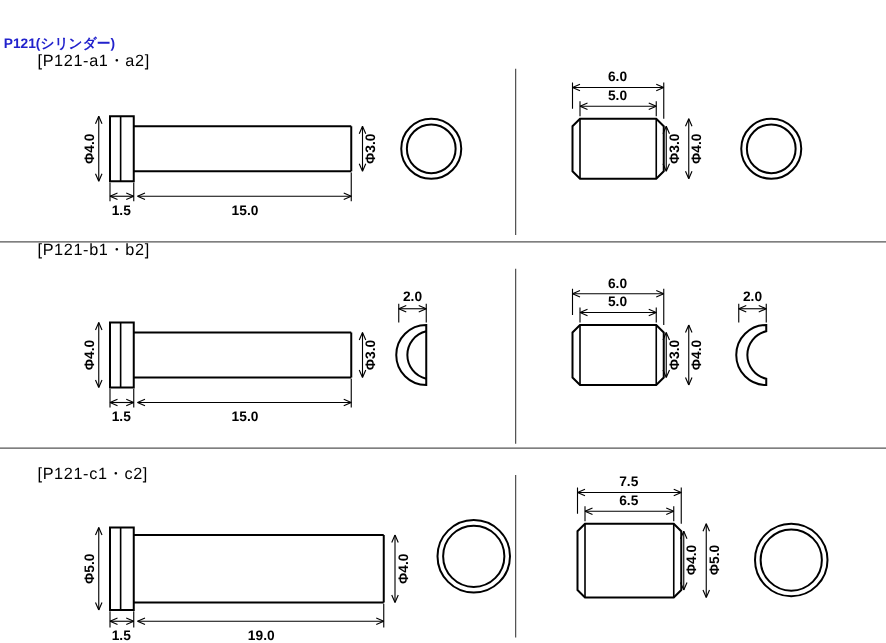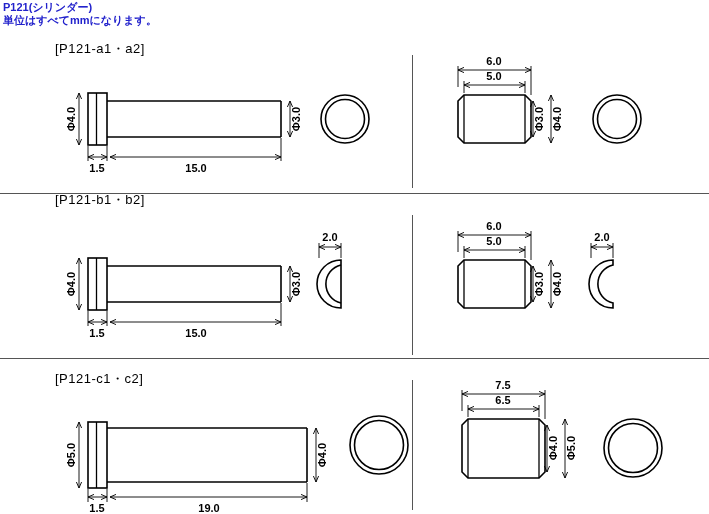--- a/index.html
+++ b/index.html
@@ -1,37 +1,36 @@
 <!DOCTYPE html>
 <html><head>
 <meta charset="utf-8">
 <style>
   html,body{margin:0;padding:0;background:#ffffff;}
   body{width:709px;height:514px;position:relative;overflow:hidden;
        font-family:"Liberation Sans","DejaVu Sans",sans-serif;color:#000;}
   .title-block{position:absolute;left:3px;top:1px;color:#2222cc;font-weight:bold;
        font-size:11px;line-height:12.5px;letter-spacing:0px;}
-  .title-block div{white-space:nowrap;}
-  .sec-label{position:absolute;font-size:13px;letter-spacing:0.5px;color:#000;margin-left:25px;}
+  .title-block div{white-space:nowrap;margin-top:28px;}
+  .sec-label{position:absolute;font-size:13px;letter-spacing:0.5px;color:#000;}
   svg{position:absolute;left:0;top:0;overflow:visible;}
   .ln{stroke:#000;fill:none;}
   .thick{stroke-width:1.6;}
   .med{stroke-width:1.3;}
   .thin{stroke-width:0.9;}
   .dimtxt{font-family:"Liberation Sans","DejaVu Sans",sans-serif;font-size:11px;
        font-weight:bold;fill:#000;}
   .sepline{position:absolute;left:0;height:0;border-top:1.2px solid #555;width:709px;}
   .vdiv{position:absolute;width:0;border-left:1px solid #555;}
 </style>
 </head>
 <body>
 
 <div class="title-block">
   <div>P121(シリンダー)</div>
-  <div>単位はすべてmmになります。</div>
 </div>
 
 <div class="sepline" style="top:193px;"></div>
 <div class="sepline" style="top:358px;"></div>
 <div class="vdiv" style="left:412px;top:55px;height:133px;"></div>
 <div class="vdiv" style="left:412px;top:215px;height:140px;"></div>
 <div class="vdiv" style="left:412px;top:380px;height:130px;"></div>
 
 <div class="sec-label" style="left:30px;top:40px;">[P121-a1・a2]</div>
 

